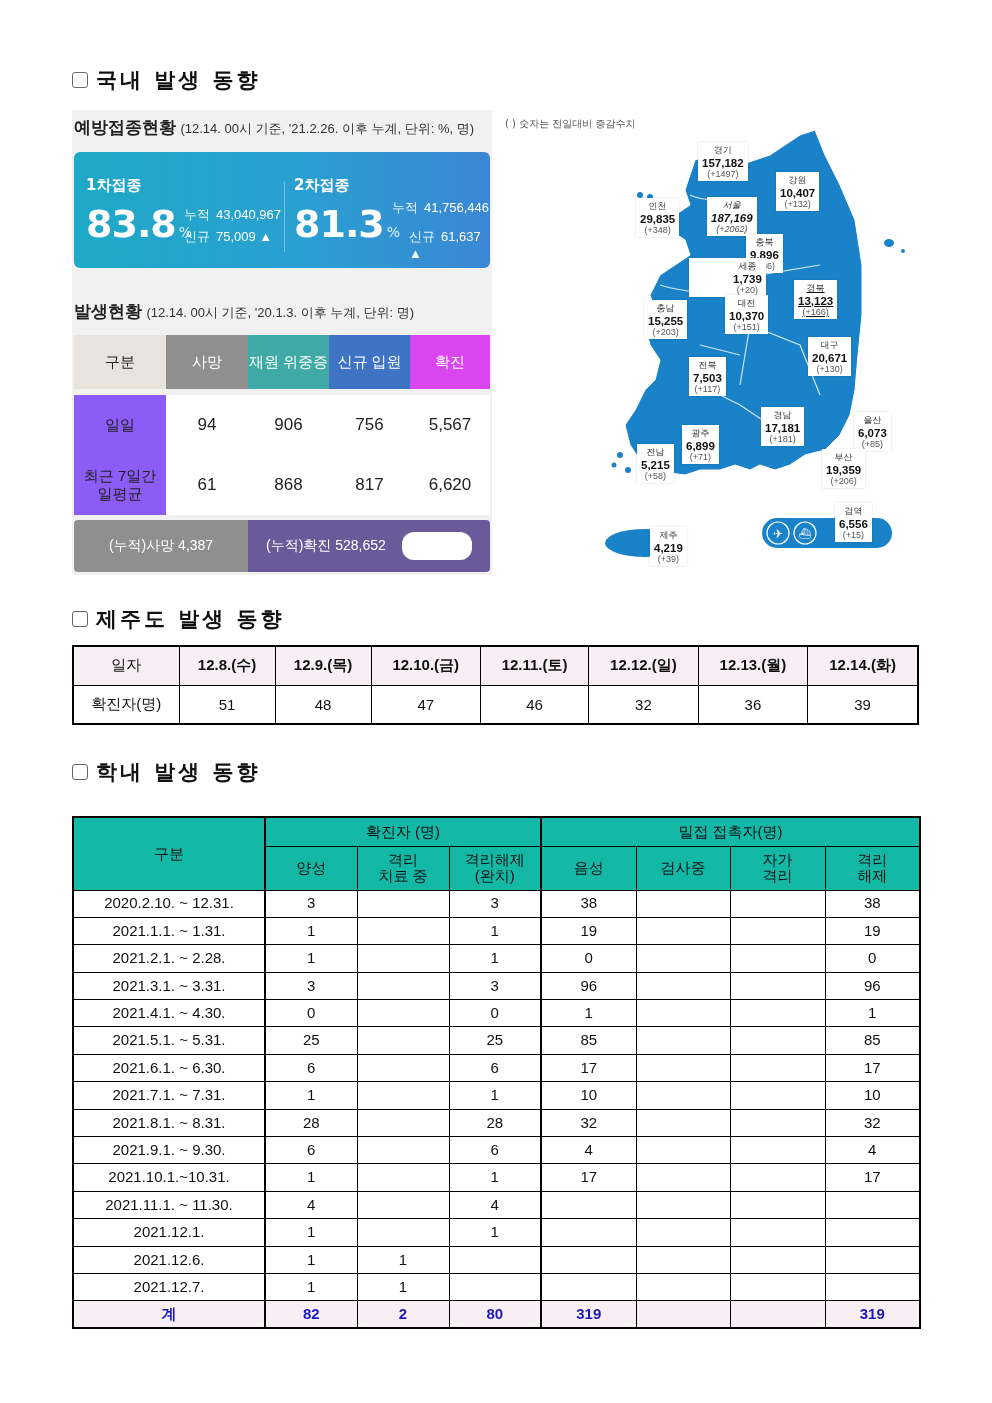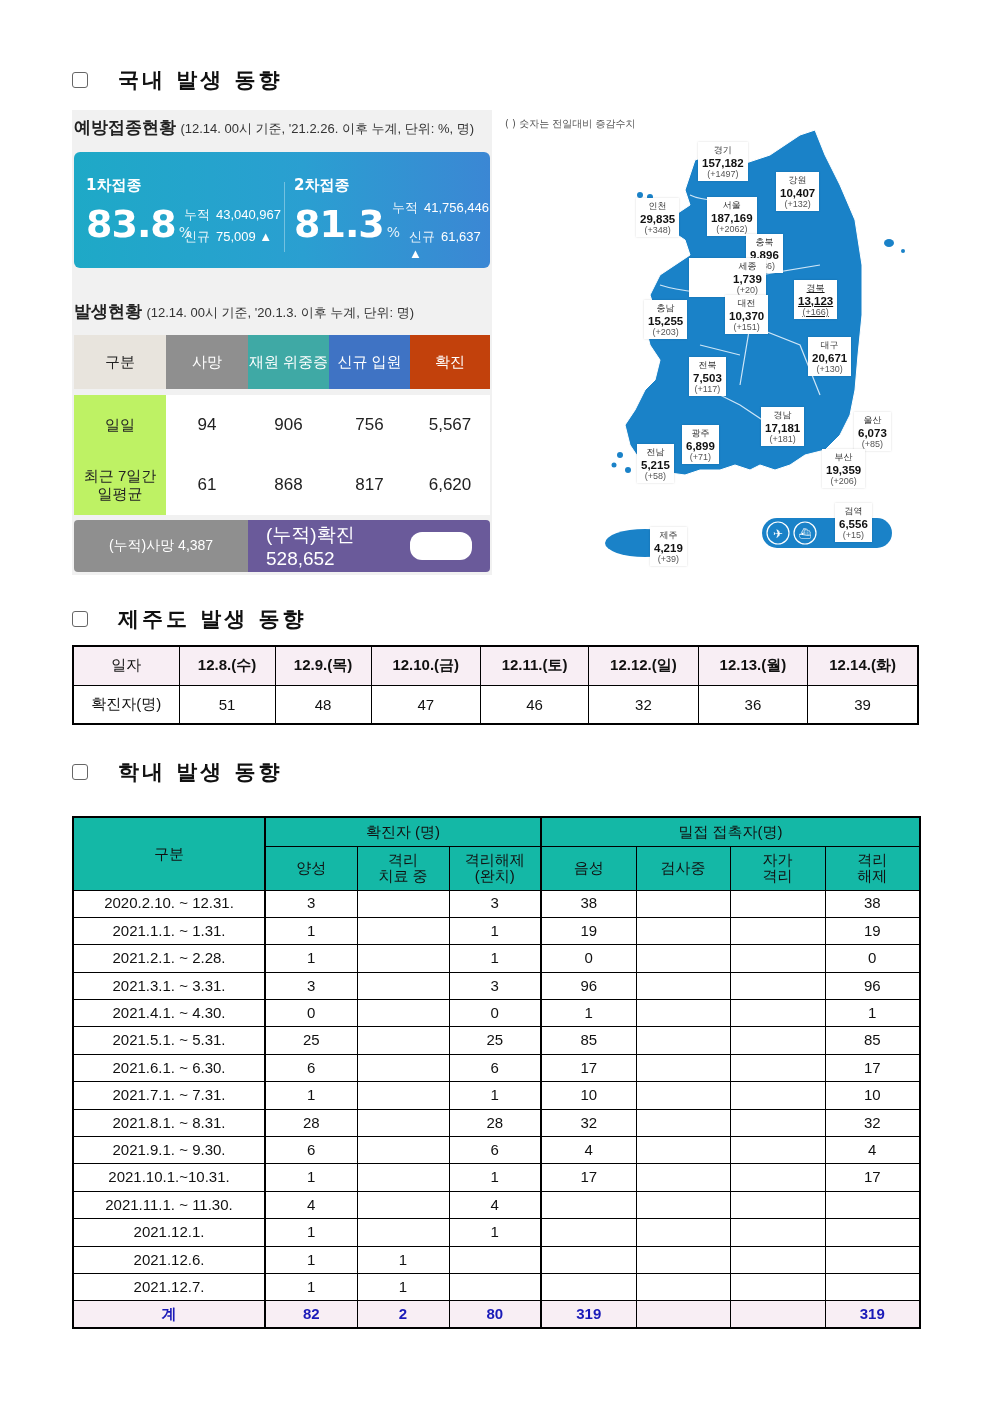--- a/index.html
+++ b/index.html
@@ -1,18 +1,18 @@
 <!DOCTYPE html>
 <html><head>
 <meta charset="utf-8">
 <style>
   * { box-sizing: border-box; margin: 0; padding: 0; }
   body { width: 992px; height: 1403px; background: #ffffff; font-family: "DejaVu Sans", "Liberation Sans", sans-serif; color: #111; position: relative; overflow: hidden; }
 
-  .section-title { position: absolute; left: 72px; display: flex; align-items: center; gap: 30px; font-size: 21px; font-weight: bold; letter-spacing: 3px; color: #111; }
+  .section-title { position: absolute; left: 72px; display: flex; align-items: center; gap: 8px; font-size: 21px; font-weight: bold; letter-spacing: 3px; color: #111; }
   .section-title .box { width: 16px; height: 16px; border: 1.5px solid #666; border-radius: 3px; display: inline-block; }
 
   
   .nat-panel { position: absolute; left: 72px; top: 110px; width: 420px; height: 465px; background: #f1f1f1; }
   .nat-hdr { position: absolute; left: 2px; font-family: "Liberation Sans", sans-serif; }
   .nat-hdr b { font-size: 17px; color: #222; }
   .nat-hdr span { font-size: 13px; color: #333; }
   .vacc-card { position: absolute; left: 2px; top: 42px; width: 416px; height: 116px; border-radius: 6px;
     background: linear-gradient(90deg, #1ea9c7 0%, #2a9fd1 55%, #3b87d4 100%); color: #fff; }
   .vacc-col { position: absolute; top: 0; height: 100%; }
@@ -22,25 +22,25 @@
   .vacc-col .stat { position: absolute; font-size: 13px; font-family: "Liberation Sans", sans-serif; }
   .vacc-col .stat .k { opacity: .9; margin-right: 6px; }
   .vacc-divider { position: absolute; left: 210px; top: 30px; width: 1px; height: 70px; background: rgba(255,255,255,.35); }
 
   .occ-table { position: absolute; left: 2px; top: 225px; width: 416px; }
   .occ-head { display: flex; height: 54px; }
   .occ-head div { display: flex; align-items: center; justify-content: center; font-size: 15px; color: #fff; font-family: "Liberation Sans", sans-serif; }
   .occ-body { background: #fff; margin-top: 6px; }
   .occ-row { display: flex; height: 60px; }
   .occ-row div { display: flex; align-items: center; justify-content: center; font-size: 17px; color: #222; font-family: "Liberation Sans", sans-serif; text-align: center; }
-  .occ-row .rl { background: #bef264; font-size: 15px; line-height: 1.2; }
+  .occ-row .rl { background: #8b5cf6; font-size: 15px; line-height: 1.2; }
   .c0 { width: 92px; } .c1 { width: 82px; } .c2 { width: 81px; text-align: center; } .c3 { width: 81px; } .c4 { width: 80px; }
   .cum-bar { position: absolute; left: 2px; top: 410px; width: 416px; height: 52px; display: flex; border-radius: 4px; overflow: hidden; }
   .cum-bar .d { width: 174px; background: #8f8f8f; color: #fff; display: flex; align-items: center; justify-content: center; font-size: 14px; font-family: "Liberation Sans", sans-serif; }
-  .cum-bar .c { flex: 1; background: #6a5a9a; color: #fff; display: flex; align-items: center; padding-left: 18px; font-size: 19px; font-family: "Liberation Sans", sans-serif; }
+  .cum-bar .c { flex: 1; background: #6a5a9a; color: #fff; display: flex; align-items: center; padding-left: 18px; font-size: 14px; font-family: "Liberation Sans", sans-serif; }
   .cum-bar .pill { width: 70px; height: 28px; background: #fff; border-radius: 12px; margin-left: auto; margin-right: 18px; }
 
   
   .map-note { position: absolute; left: 505px; top: 117px; font-size: 10px; color: #555; }
   .map-wrap { position: absolute; left: 600px; top: 125px; width: 320px; height: 450px; }
   .region { position: absolute; background: #fff; text-align: center; font-family: "Liberation Sans", sans-serif; padding: 2px 4px; box-shadow: 0 0 2px rgba(0,0,0,.15); }
   .region .n { font-size: 9px; color: #333; }
   .region .v { font-size: 11.5px; font-weight: bold; color: #111; }
   .region .d { font-size: 9px; color: #555; }
 
@@ -90,21 +90,21 @@
     <b>발생현황</b>
     <span>(12.14. 00시 기준, '20.1.3. 이후 누계, 단위: 명)</span>
   </div>
 
   <div class="occ-table">
     <div class="occ-head">
       <div class="c0" style="background:#e8e4dd;color:#222;">구분</div>
       <div class="c1" style="background:#8f8f8f;">사망</div>
       <div class="c2" style="background:#3fa9a5;">재원 위중증</div>
       <div class="c3" style="background:#3f73c4;">신규 입원</div>
-      <div class="c4" style="background:#c2410c;">확진</div>
+      <div class="c4" style="background:#d946ef;">확진</div>
     </div>
     <div class="occ-body">
       <div class="occ-row">
         <div class="c0 rl">일일</div>
         <div class="c1">94</div>
         <div class="c2">906</div>
         <div class="c3">756</div>
         <div class="c4">5,567</div>
       </div>
       <div class="occ-row">
@@ -155,21 +155,21 @@
   <div class="region" style="left:176px;top:47px;">
       <div class="n">강원</div>
       <div class="v">10,407</div>
       <div class="d">(+132)</div>
     </div>
   <div class="region" style="left:36px;top:73px;">
       <div class="n">인천</div>
       <div class="v">29,835</div>
       <div class="d">(+348)</div>
     </div>
-  <div class="region" style="left:107px;top:72px;">
+  <div class="region" style="left:107px;top:72px;font-style:italic;">
       <div class="n">서울</div>
       <div class="v">187,169</div>
       <div class="d">(+2062)</div>
     </div>
   <div class="region" style="left:146px;top:109px;">
       <div class="n">충북</div>
       <div class="v">9,896</div>
       <div class="d">(+86)</div>
     </div>
   <div class="region" style="left:89px;top:133px;padding-left:44px;">

